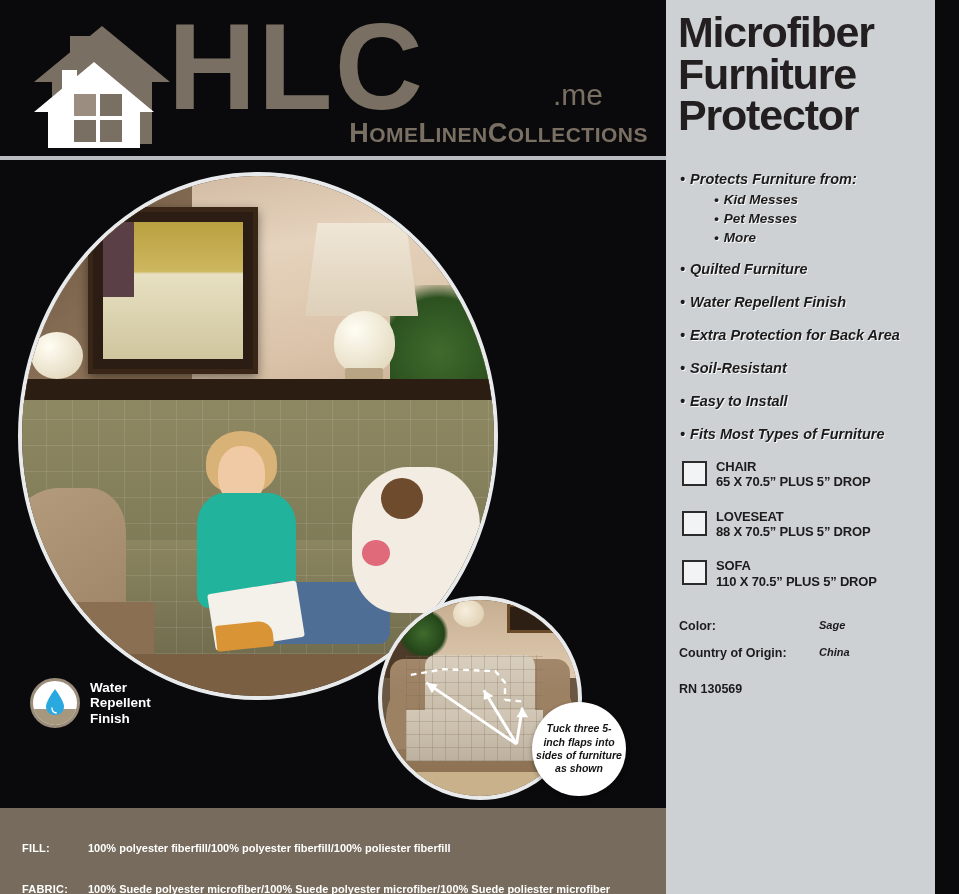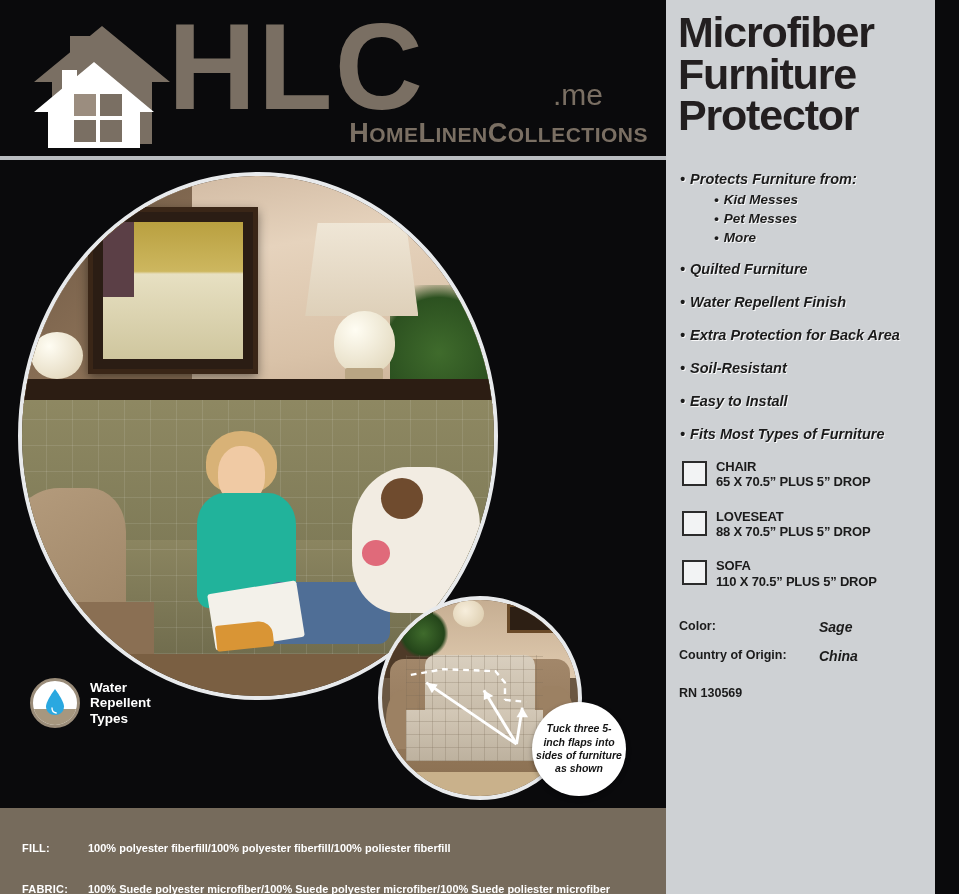--- a/index.html
+++ b/index.html
@@ -329,21 +329,21 @@
   }
   .meta-row{
     display:flex; margin-bottom:13px;
   }
   .meta-key{
     flex:0 0 140px;
     font-size:12.5px; font-weight:bold; color:#1b1b1b;
     font-family:"Liberation Sans", sans-serif;
   }
   .meta-val{
-    font-size:14px; font-weight:bold; font-style:italic; color:#1b1b1b;
+    font-size:11px; font-weight:bold; font-style:italic; color:#1b1b1b;
     font-family:"Liberation Sans", sans-serif;
   }
   .rn{
     margin-top:22px; padding-left:13px;
     font-size:12.5px; font-weight:bold; color:#1b1b1b;
     font-family:"Liberation Sans", sans-serif;
   }
 </style>
 </head>
 <body>
@@ -437,21 +437,21 @@
       <div class="badge-circle">
         <div class="water"></div>
         <svg class="badge-drop" viewBox="0 0 22 28">
           <path d="M11 1 C11 1 20 13 20 18.5 C20 23.7 15.9 27 11 27 C6.1 27 2 23.7 2 18.5 C2 13 11 1 11 1 Z" fill="#2aa8e0"></path>
           <path d="M8 20 C8 23 9.5 24.6 12.2 25" fill="none" stroke="#ffffff" stroke-width="1.4" stroke-linecap="round"></path>
         </svg>
       </div>
       <div class="badge-text">
         <div>Water</div>
         <div>Repellent</div>
-        <div>Types</div>
+        <div>Finish</div>
       </div>
     </div>
 
     <div class="care-bar">
       <div class="care-row">
         <div class="care-label">FILL:</div>
         <div class="care-value">100% polyester fiberfill/100% polyester fiberfill/100% poliester fiberfill</div>
       </div>
       <div class="care-row">
         <div class="care-label">FABRIC:</div>

